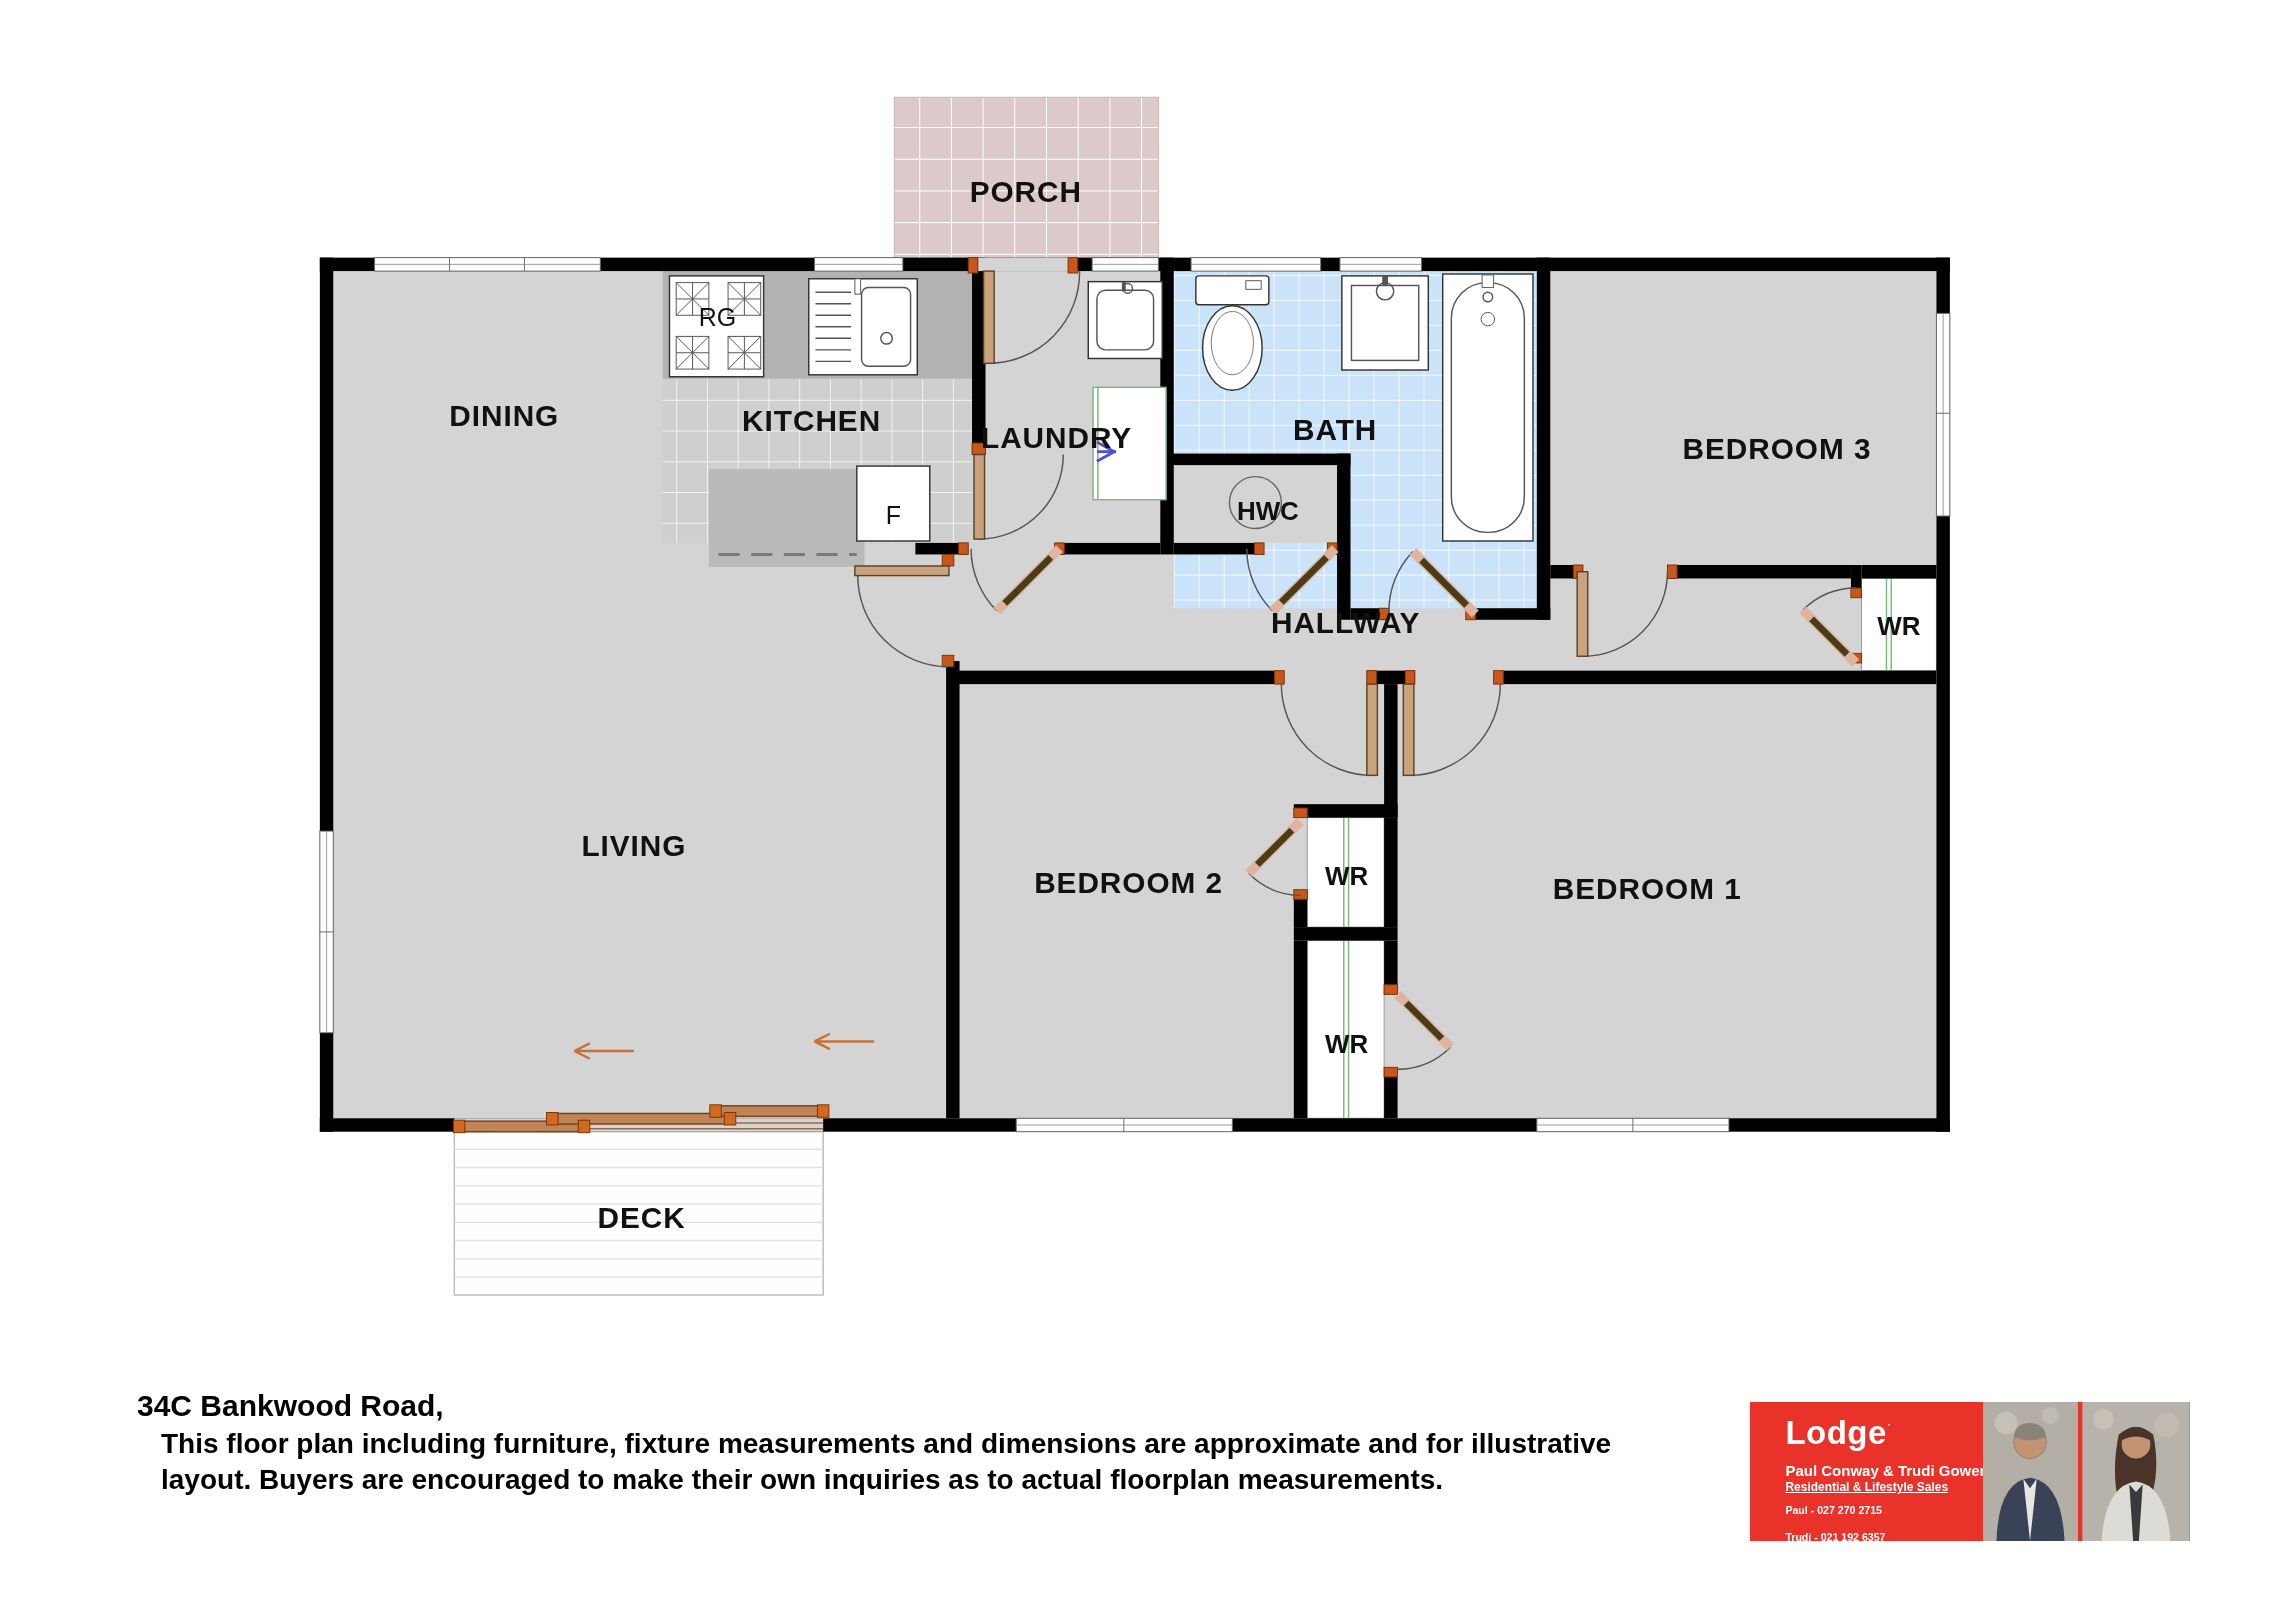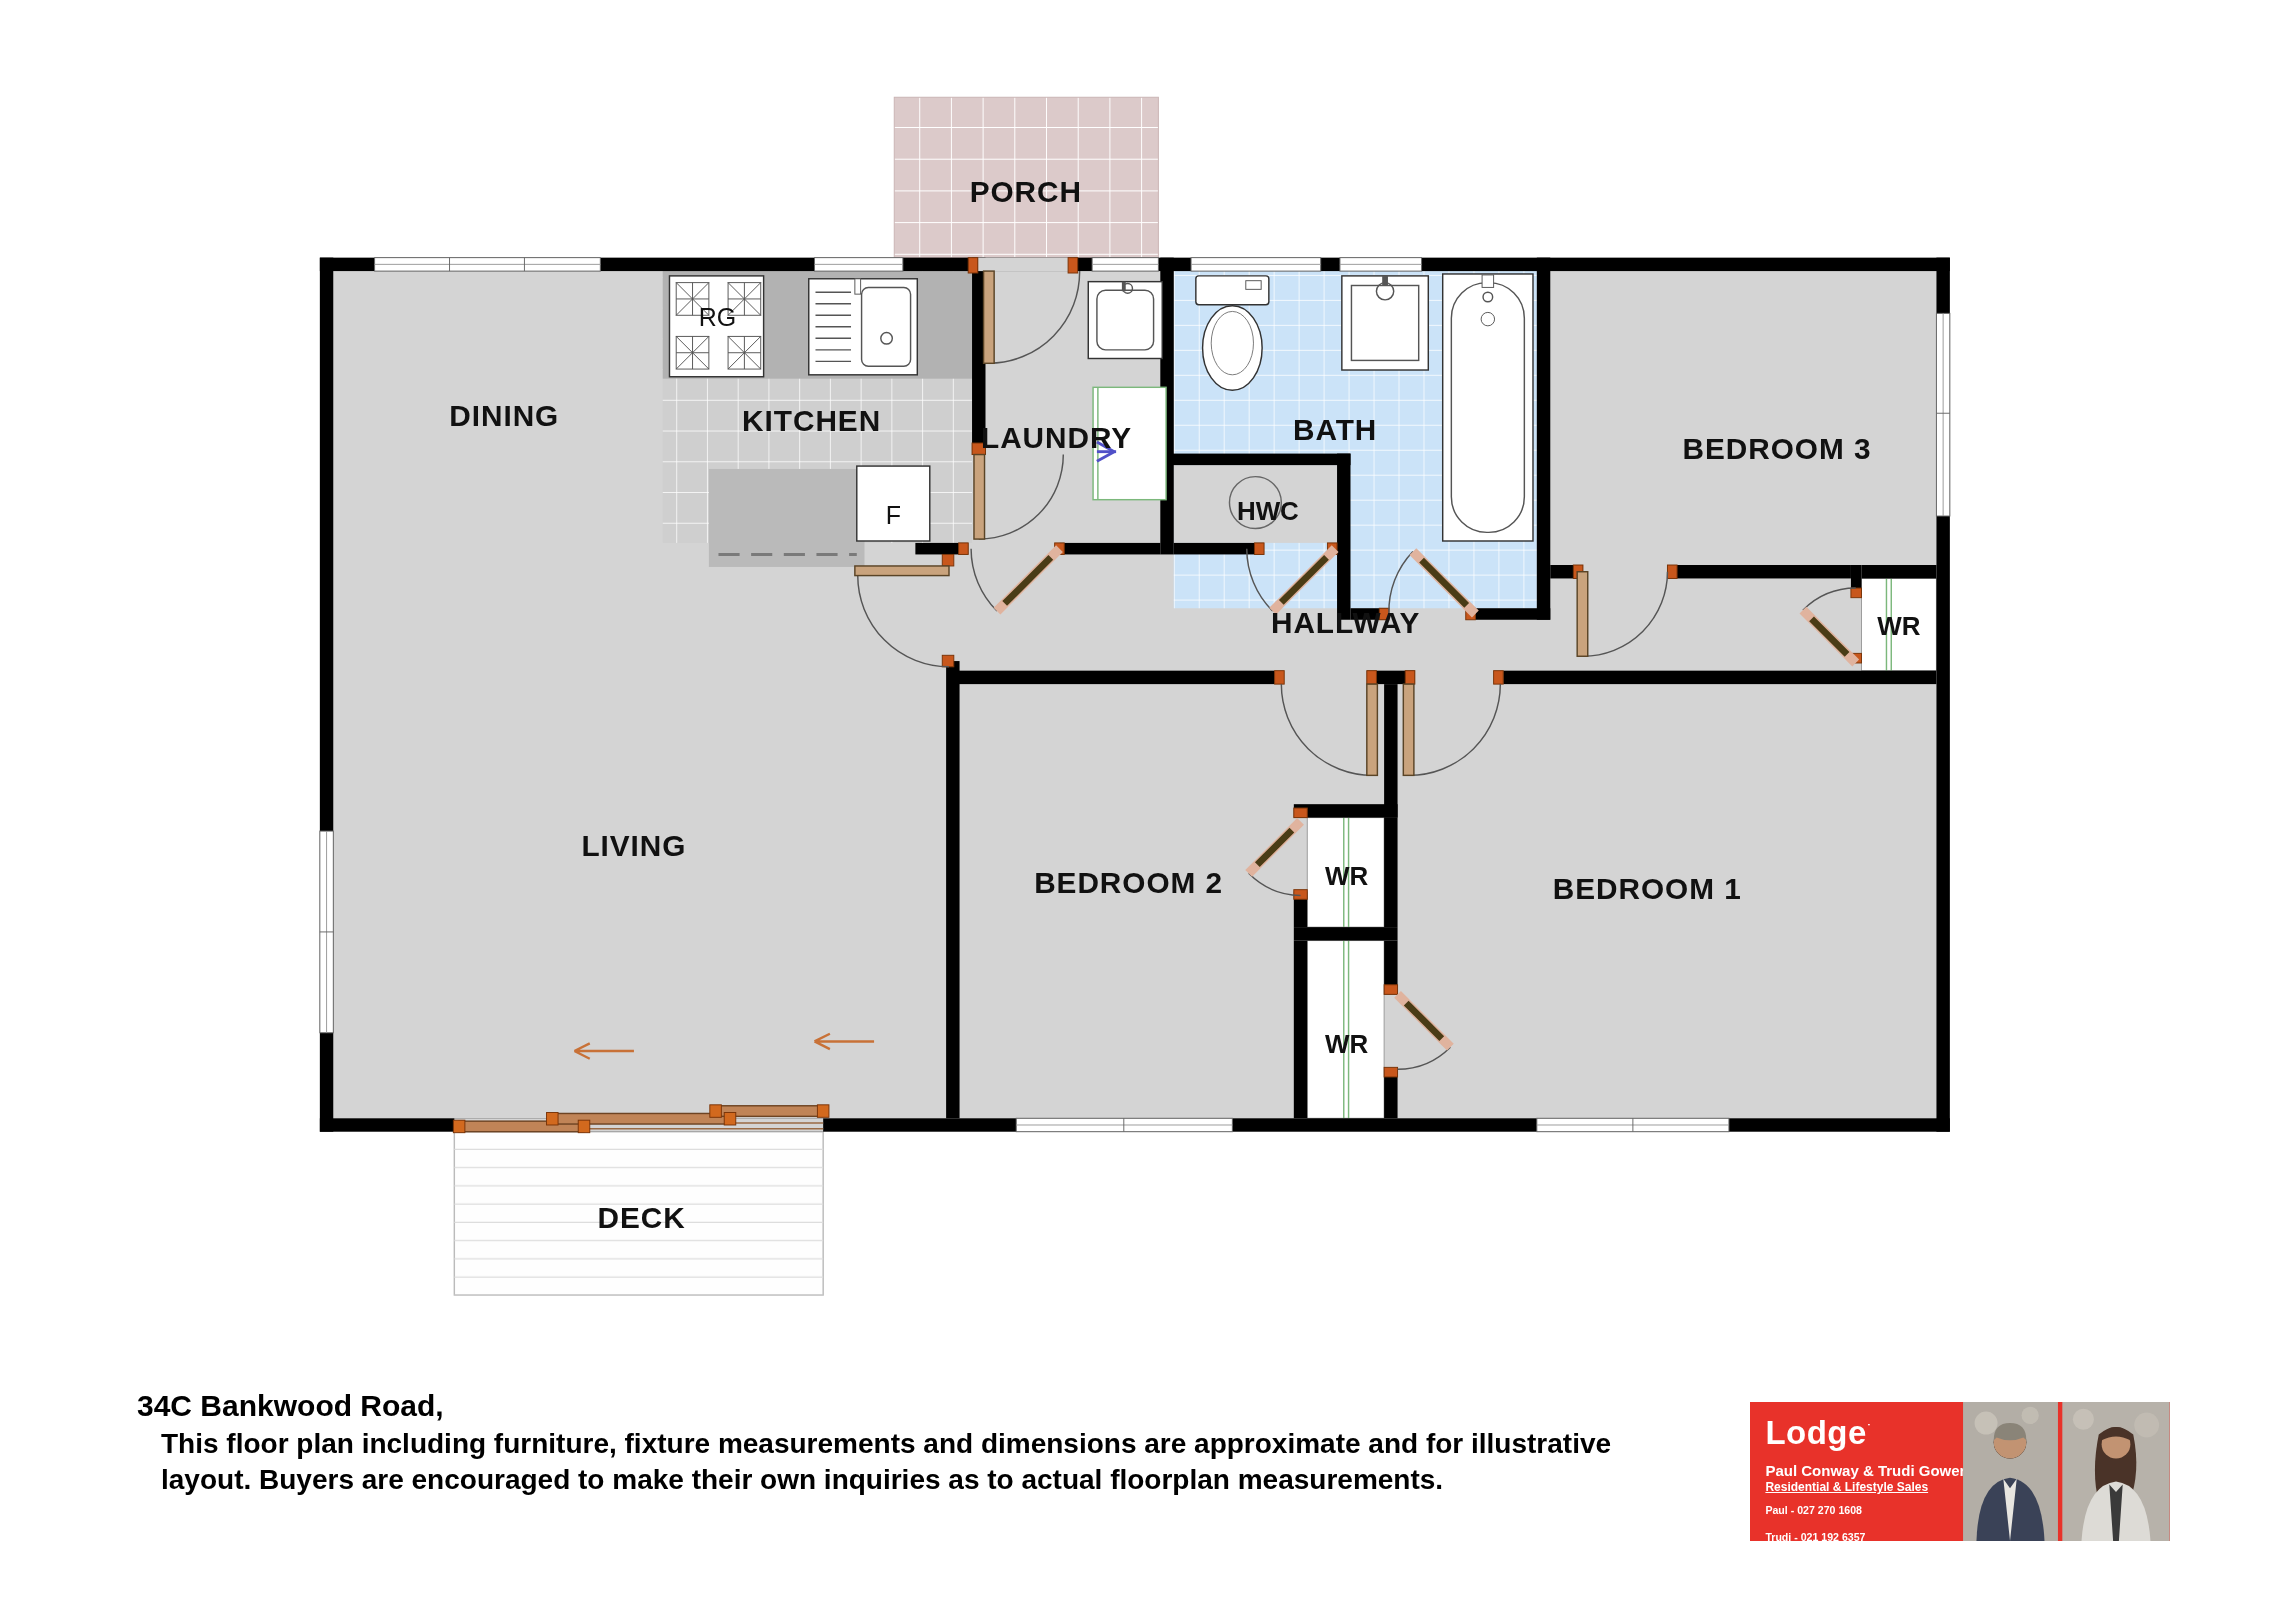--- a/index.html
+++ b/index.html
@@ -12,21 +12,21 @@
   .lbl-sm{font-size:27px;}
   .lbl-xs{font-size:26px;font-weight:normal;}
   #plan{position:absolute;left:0;top:0;}
   .footer-address{
     position:absolute;left:137px;top:1389px;font-size:30px;font-weight:bold;color:#000000;white-space:nowrap;
   }
   .footer-disclaimer{
     position:absolute;left:137px;top:1426px;font-size:28px;font-weight:bold;color:#000;line-height:36px;white-space:nowrap;margin-left:24px;
   }
   .agent-card{
-    position:absolute;left:1750px;top:1402px;width:420px;height:139px;background:#e8322a;display:flex;
+    position:absolute;left:1750px;top:1402px;width:420px;height:139px;background:#e8322a;display:flex;padding-left:20px;
   }
   .agent-text{position:relative;width:213px;box-sizing:border-box;padding:9.6px 0 0 15.4px;color:#fff;}
   .brand{font-size:33px;font-weight:bold;letter-spacing:0.5px;line-height:33px;}
   .brand sup{font-size:11.5px;}
   .agents{font-size:15px;font-weight:bold;margin-top:13px;white-space:nowrap;}
   .division{font-size:12px;font-weight:bold;margin-top:1.9px;white-space:nowrap;text-decoration:underline;}
   .phone{font-size:10.6px;font-weight:bold;margin-top:15px;white-space:nowrap;}
   .phone.first{margin-top:9.6px;}
   .facebook{font-size:8.6px;font-weight:bold;margin-top:8.6px;white-space:nowrap;}
   .agent-photos{position:relative;flex:1;display:flex;}
@@ -352,21 +352,21 @@
 <div class="footer-disclaimer">
   <div>This floor plan including furniture, fixture measurements and dimensions are approximate and for illustrative</div>
   <div>layout. Buyers are encouraged to make their own inquiries as to actual floorplan measurements.</div>
 </div>
 
 <div class="agent-card">
   <div class="agent-text">
     <div class="brand"><span>Lodge</span><sup>˙</sup></div>
     <div class="agents">Paul Conway &amp; Trudi Gower</div>
     <div class="division">Residential &amp; Lifestyle Sales</div>
-    <div class="phone first">Paul - 027 270 1608</div>
+    <div class="phone first">Paul - 027 270 2715</div>
     <div class="phone">Trudi - 021 192 6357</div>
     <div class="facebook">FACEBOOK - @Paul Conway &amp; Trudi Gower - Lodge Real Estate</div>
   </div>
   <div class="agent-photos">
     <div class="photo photo-1">
       <svg width="95" height="139" viewBox="0 0 99 145">
         <rect width="99" height="145" fill="#b3aea6"></rect>
         <circle cx="24" cy="22" r="12" fill="#cfc9bf" opacity="0.7"></circle>
         <circle cx="70" cy="14" r="9" fill="#c8c2b8" opacity="0.7"></circle>
         <circle cx="49" cy="42" r="17" fill="#c executable29372"></circle>

